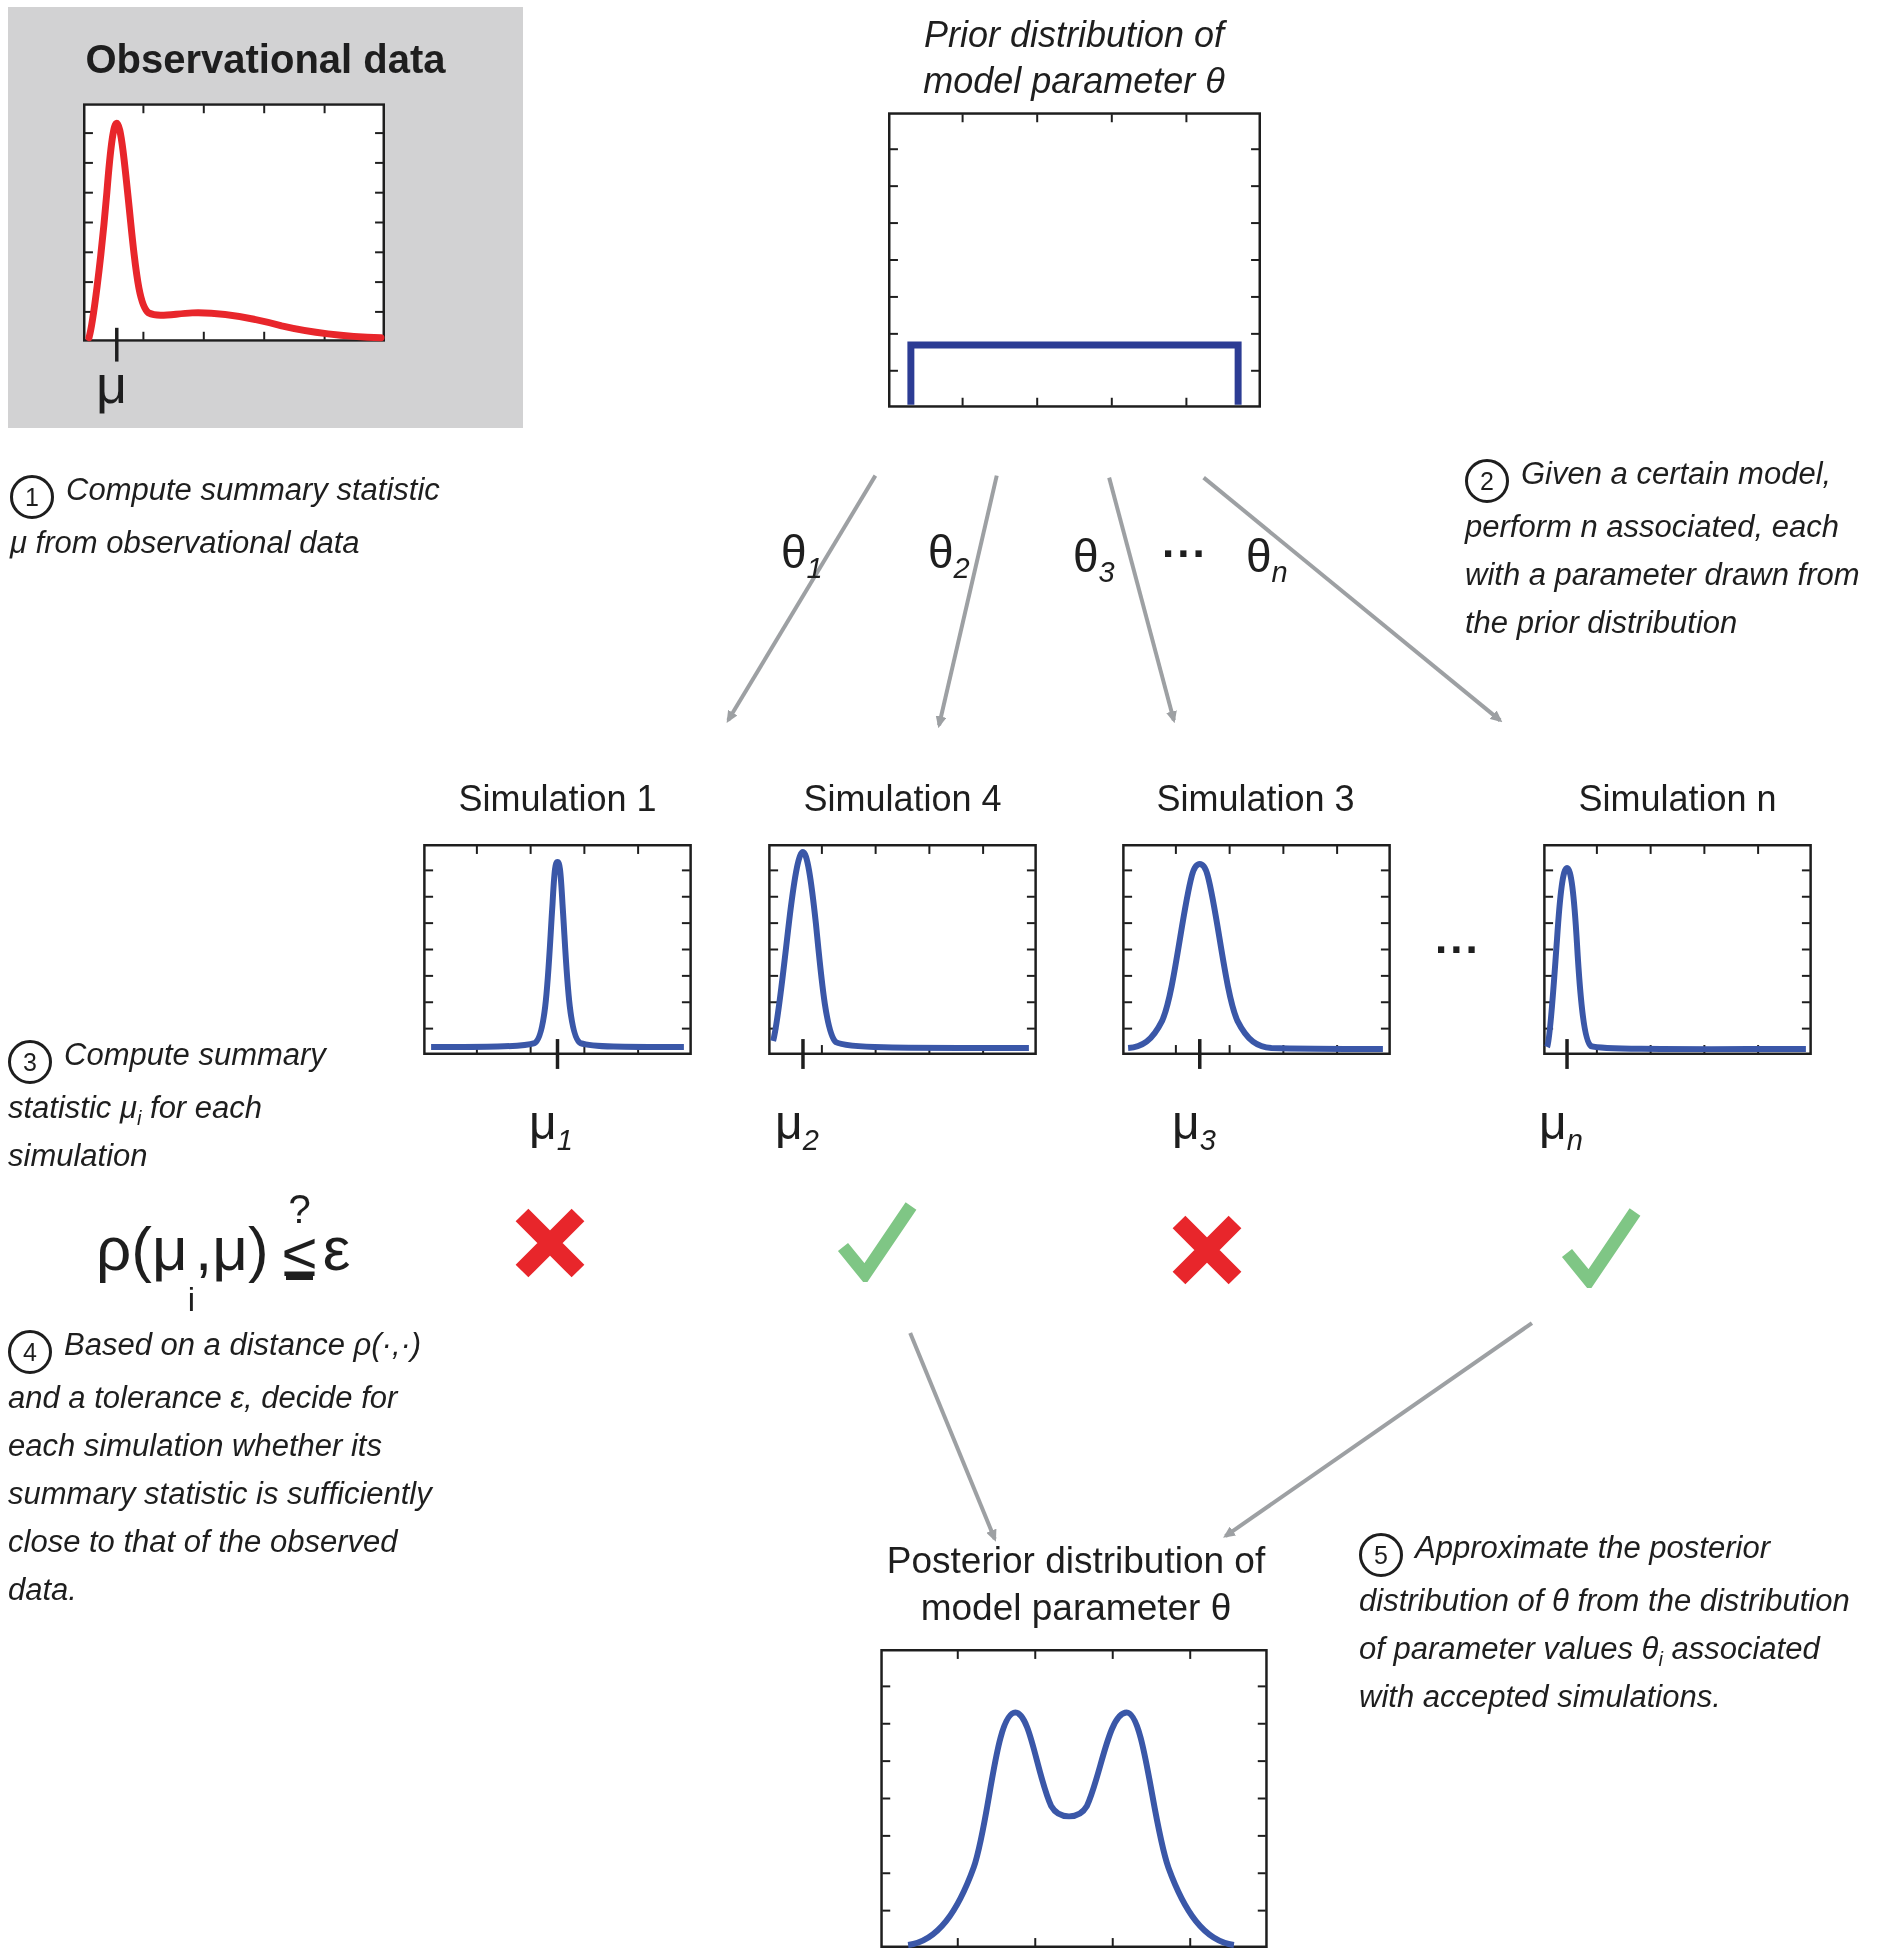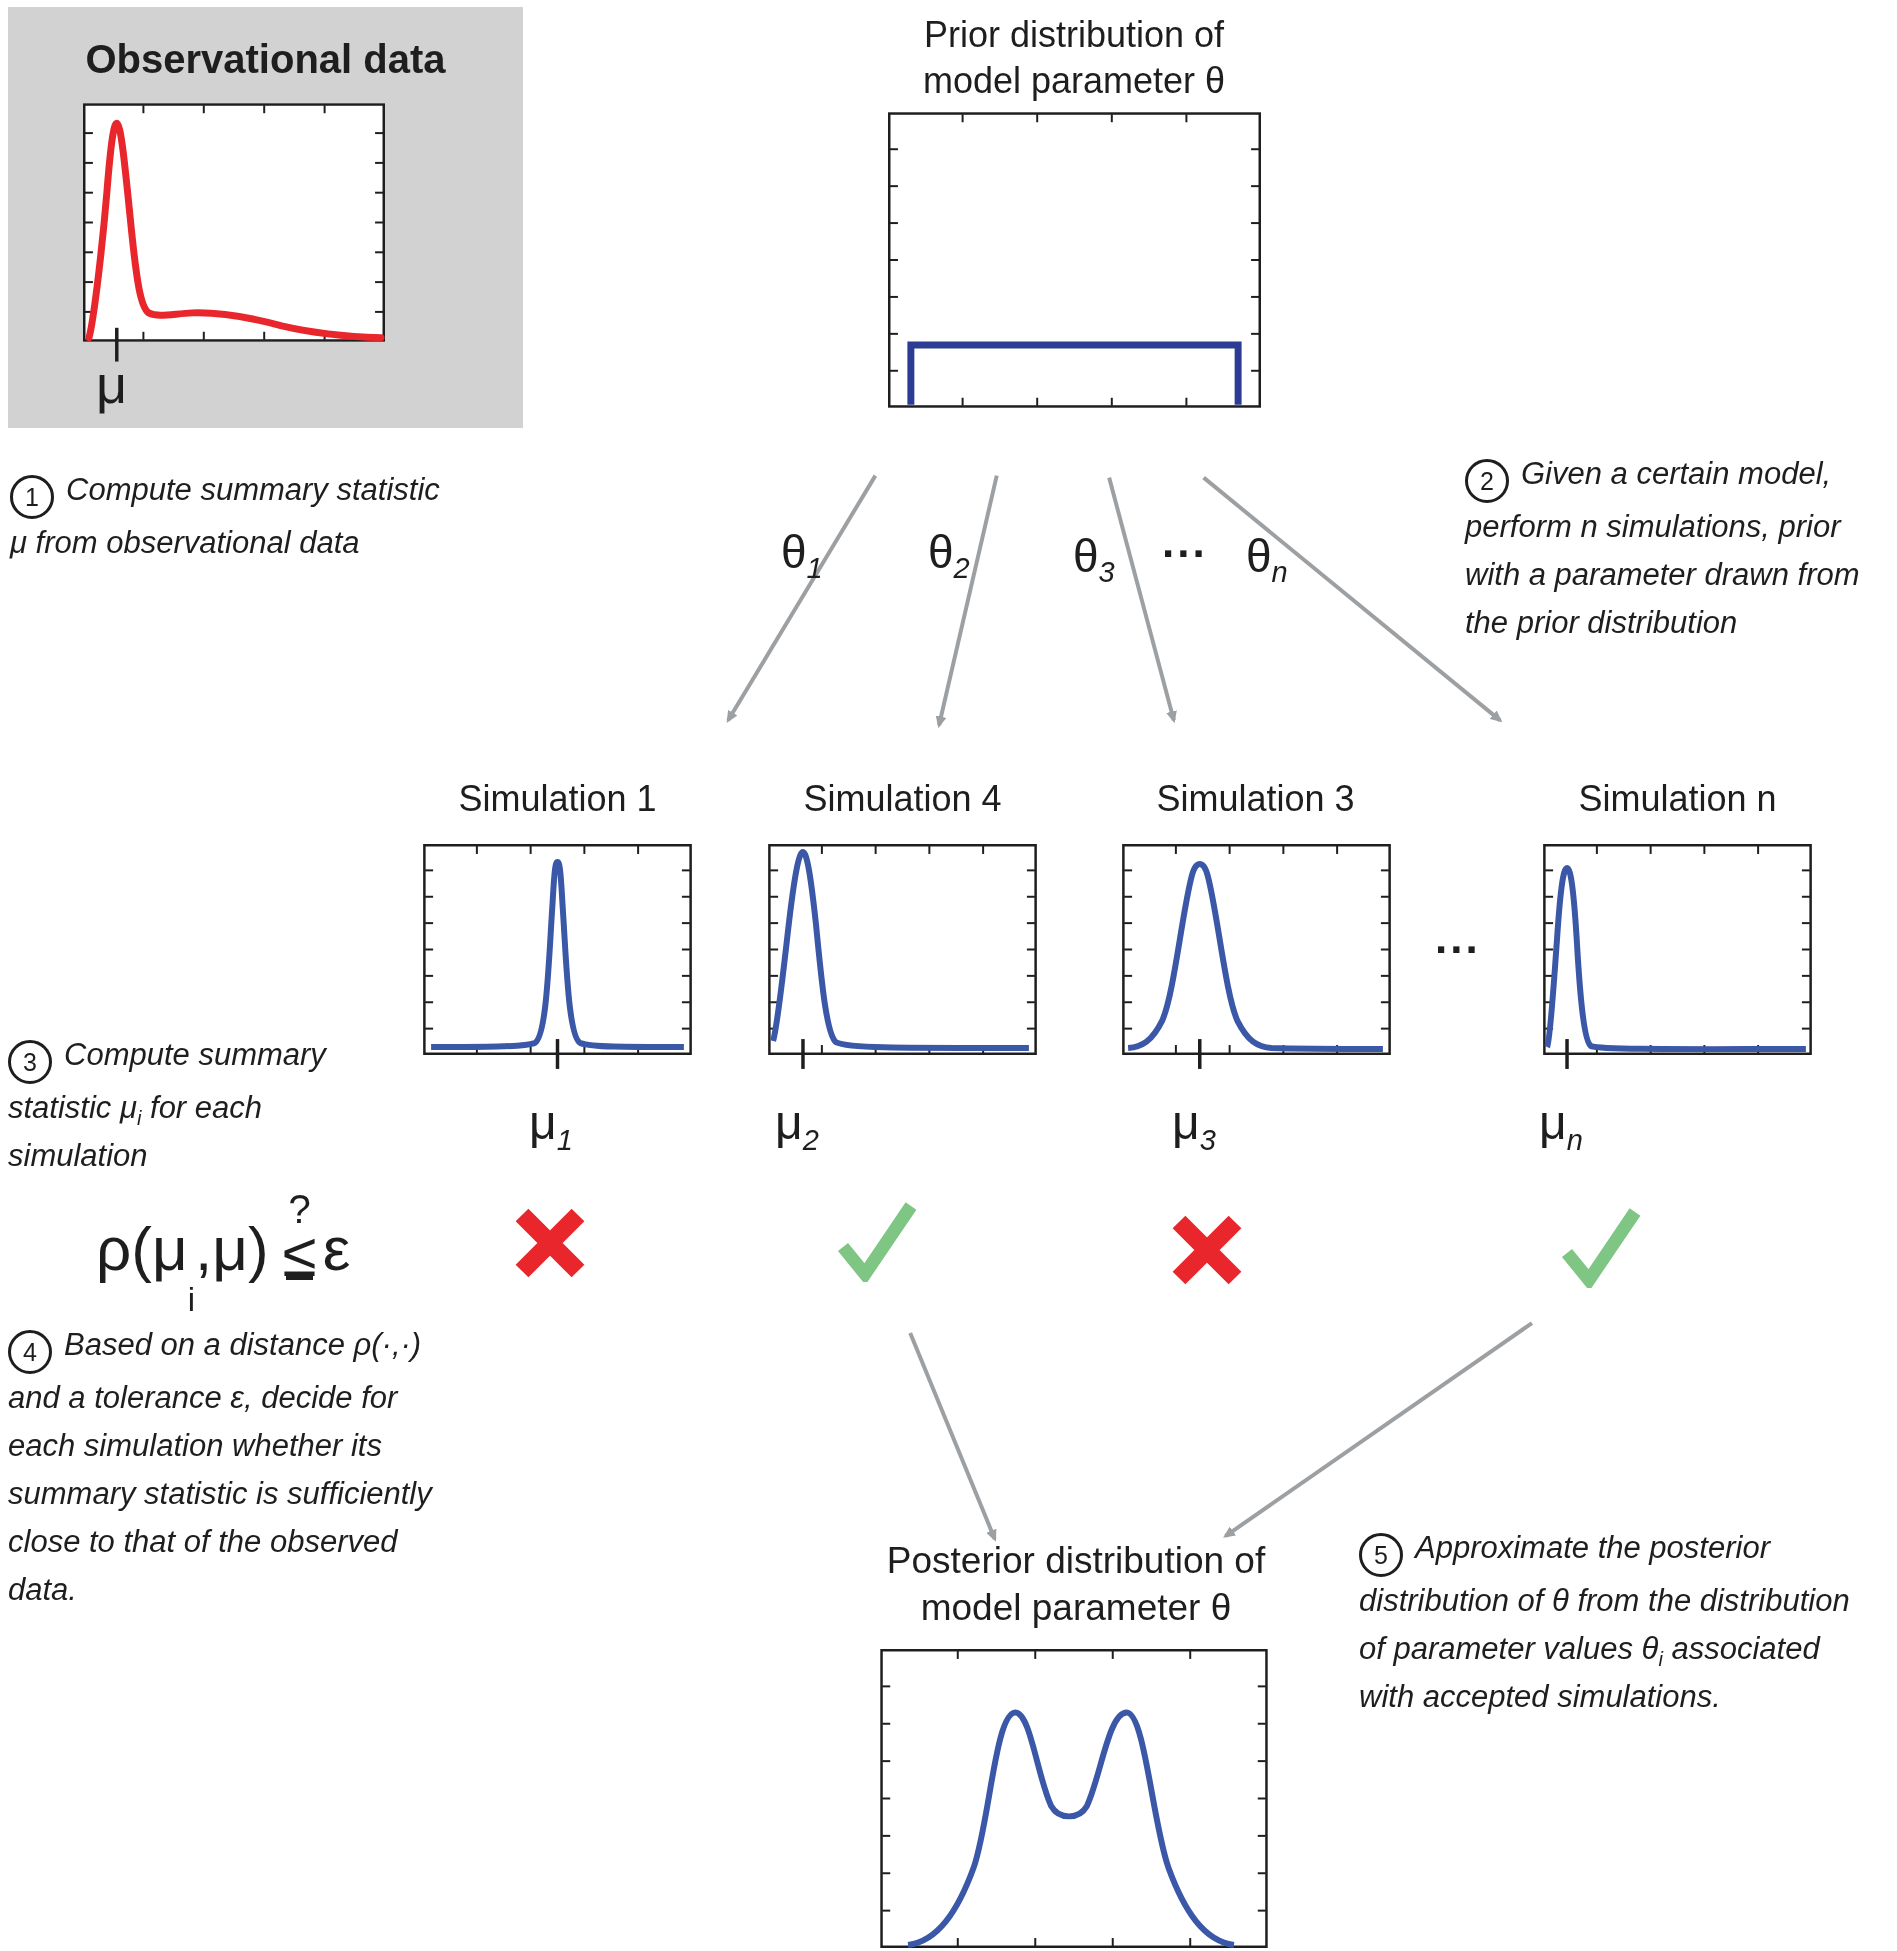--- a/index.html
+++ b/index.html
@@ -69,21 +69,21 @@
           <line x1="302" y1="180" x2="294" y2="180" stroke-width="2"></line>
           <line x1="2" y1="210" x2="10" y2="210" stroke-width="2"></line>
           <line x1="302" y1="210" x2="294" y2="210" stroke-width="2"></line>
         </g>
       <path d="M6,236 C10,222 18,160 24,90 C28,40 31,20 34,20 C38,20 42,60 48,120 C54,180 58,205 66,211 C76,216 90,212 110,211 C140,210 170,216 200,224 C230,231 270,235 300,236" fill="none" stroke-width="7" stroke-linecap="round" stroke="#e8262b"></path>
       <line class="mu-tick" x1="34" y1="226" x2="34" y2="260"></line>
     </svg>
     <div class="abs mu-big" style="left:88px;top:346px;">μ</div>
   </div>
 
-  <div class="abs plot-title" style="left:875px;top:12px;width:398px;">
+  <div class="abs plot-title" style="left:875px;top:12px;width:398px;font-style:italic;">
     <div>Prior distribution of</div>
     <div>model parameter θ</div>
   </div>
   <svg class="abs plot" style="left:888px;top:112px;" width="373" height="296" viewBox="0 0 375 297">
       <g stroke="#1e1e1e" stroke-width="2.5" fill="none">
         <rect x="1.25" y="1.25" width="372.5" height="294.5"></rect>
         <line x1="75" y1="2" x2="75" y2="10" stroke-width="2"></line>
         <line x1="75" y1="295" x2="75" y2="287" stroke-width="2"></line>
         <line x1="150" y1="2" x2="150" y2="10" stroke-width="2"></line>
         <line x1="150" y1="295" x2="150" y2="287" stroke-width="2"></line>
@@ -131,21 +131,21 @@
   <div class="abs dots" style="left:1162px;top:517px;">...</div>
   <div class="abs theta" style="left:1246px;top:529px;"><span>θ</span><sub>n</sub></div>
 
   <div class="abs note" style="left:10px;top:466px;width:557px;">
     <div><span class="cnum">1</span><span>Compute summary statistic</span></div>
     <div><span>μ from observational data</span></div>
   </div>
 
   <div class="abs note" style="left:1465px;top:450px;width:433px;">
     <div><span class="cnum">2</span><span>Given a certain model,</span></div>
-    <div><span>perform n simulations, prior</span></div>
+    <div><span>perform n associated, each</span></div>
     <div><span>with a parameter drawn from</span></div>
     <div><span>the prior distribution</span></div>
   </div>
 
   <div class="abs plot-title" style="left:408px;top:776px;width:299px;">Simulation 1</div>
   <div class="abs plot-title" style="left:753px;top:776px;width:299px;">Simulation 4</div>
   <div class="abs plot-title" style="left:1106px;top:776px;width:299px;">Simulation 3</div>
   <div class="abs plot-title" style="left:1528px;top:776px;width:299px;">Simulation n</div>
 
   <svg class="abs plot" style="left:423px;top:844px;" width="269" height="211" viewBox="0 0 270 212">

